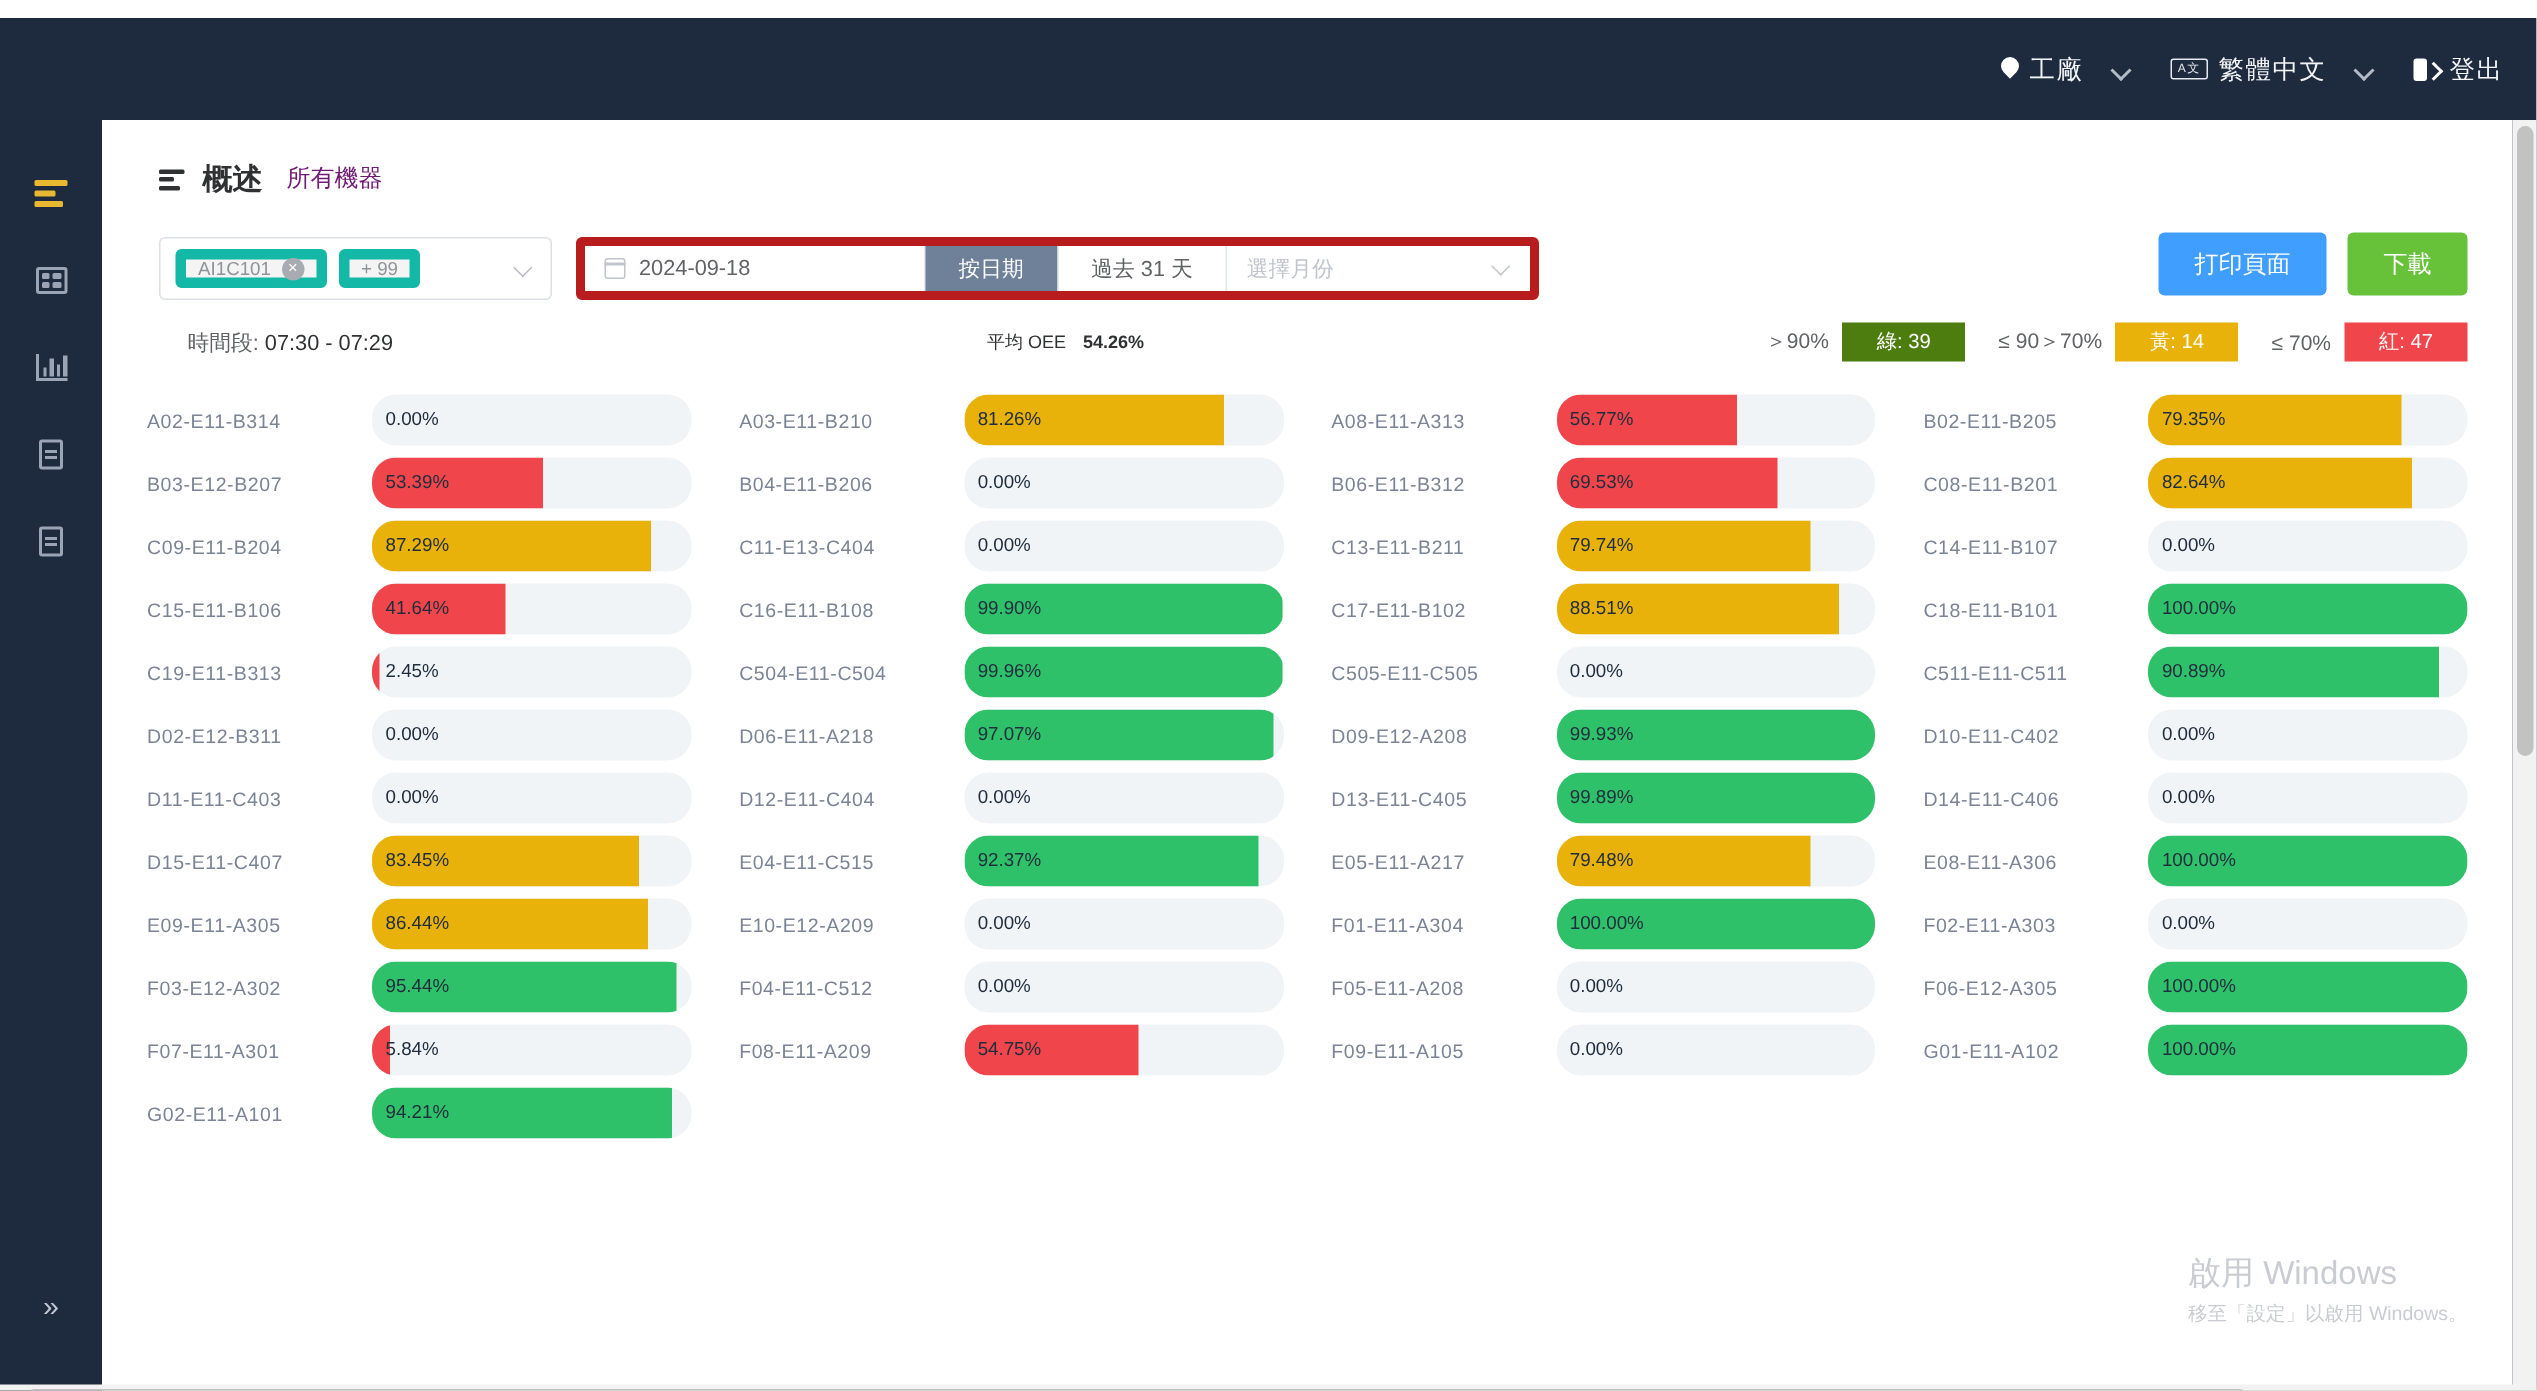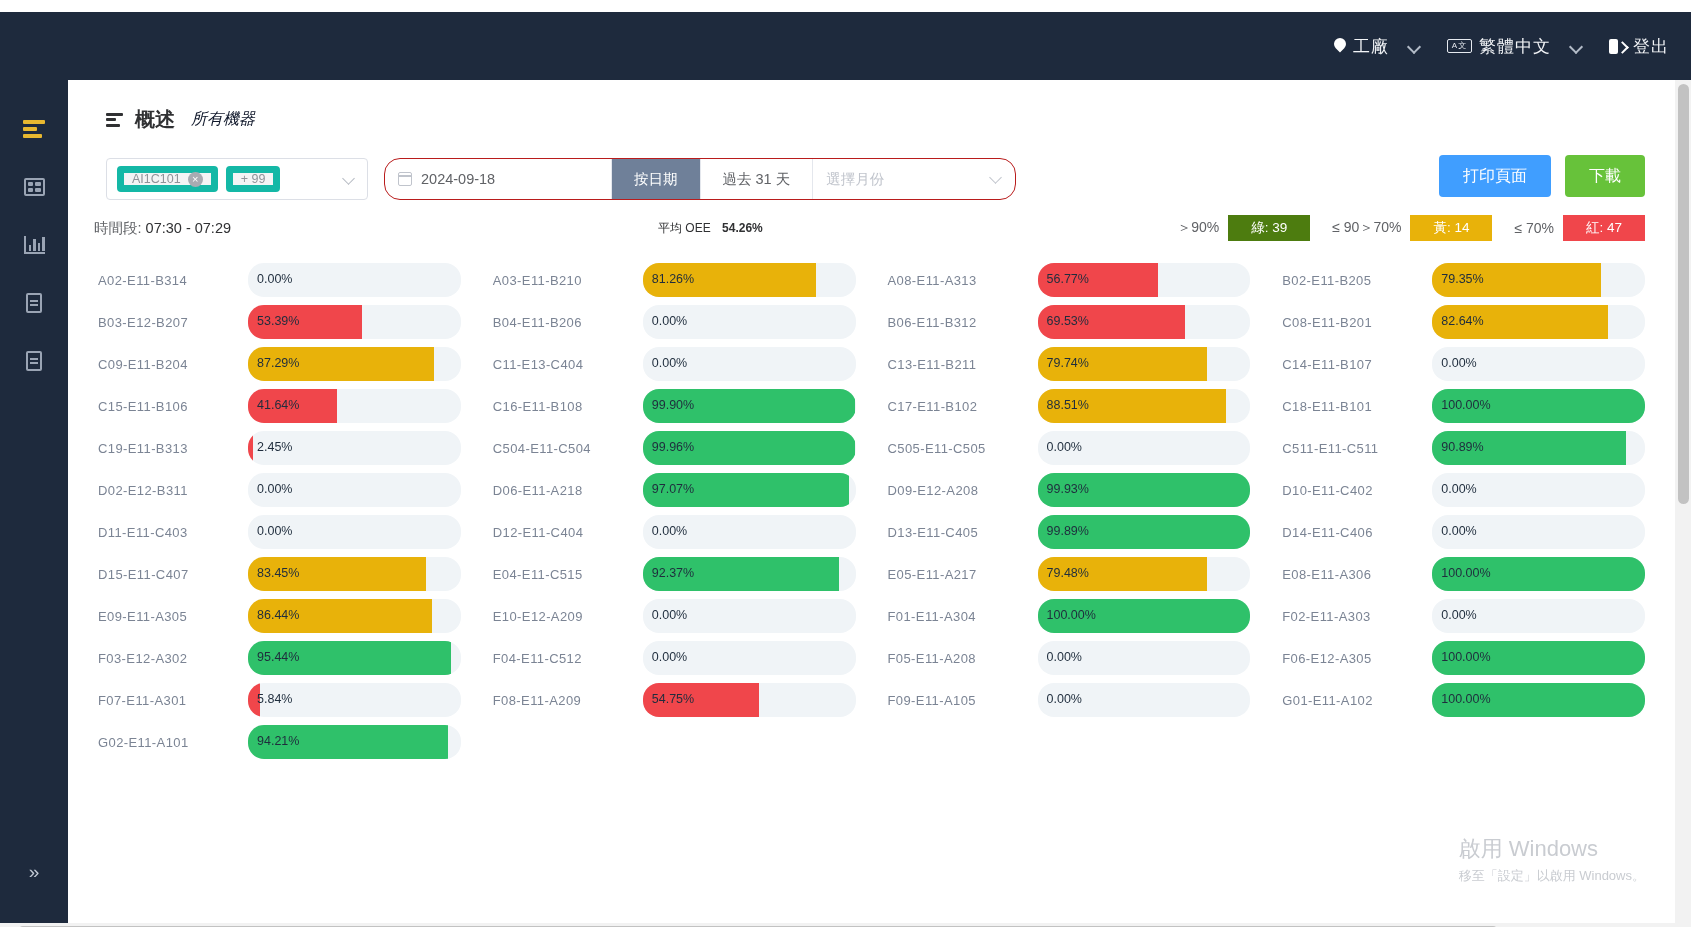--- a/index.html
+++ b/index.html
@@ -73,21 +73,21 @@
     position:absolute; left:68px; top:68px; width:1607px; height:859px;
     background:#ffffff; overflow:hidden;
   }
   .page-head { display:flex; align-items:center; gap:12px; padding:26px 0 0 38px; }
   .ph-icon { width:17px;height:14px;display:flex;flex-direction:column;justify-content:space-between;}
   .ph-icon i{ display:block;height:3px;background:#303133;border-radius:1px;}
   .ph-icon i:nth-child(1){width:17px}
   .ph-icon i:nth-child(2){width:10px}
   .ph-icon i:nth-child(3){width:14px}
   .ph-title { font-size:20px; font-weight:bold; color:#303133; }
-  .ph-sub { font-size:16px; color:#0f172a; margin-left:4px;font-style:italic; }
+  .ph-sub { font-size:16px; color:#701a75; margin-left:4px; }
 
   
   .toolbar { display:flex; align-items:center; padding:22px 0 0 38px; height:70px; position:relative; }
   .select-box {
     width:262px; height:42px; border:1px solid #dcdfe6; border-radius:4px; background:#fff;
     display:flex; align-items:center; padding:0 10px; position:relative;
   }
   .tag {
     height:26px; background:#f4f4f5; border:7px solid #14b8a6; border-radius:4px;
     display:flex; align-items:center; gap:7px; padding:0 8px; color:#909399; font-size:12.5px;
@@ -96,36 +96,36 @@
   .tag-close {
     width:15px;height:15px;border-radius:50%;background:#a8abb2;color:#fff;font-size:11px;
     display:flex;align-items:center;justify-content:center; line-height:1; cursor:pointer;
   }
   .tag.plus { color:#909399; }
   .sel-chev { position:absolute; right:12px; top:15px; width:11px;height:11px; }
   .sel-chev::before{
     content:"";position:absolute;left:0;top:0;width:8px;height:8px;
     border-right:1.6px solid #b5bac2;border-bottom:1.6px solid #b5bac2;transform:rotate(45deg);
   }
-  .dategroup { display:flex; align-items:center; margin-left:16px; border:1px solid #b91c1c; border-radius:16px; overflow:hidden; height:42px;}
+  .dategroup { display:flex; align-items:center; margin-left:16px; border:6px solid #b91c1c; border-radius:4px; overflow:hidden; height:42px;}
   .date-field { width:226px; height:40px; display:flex; align-items:center; gap:9px; padding:0 13px; color:#606266; font-size:14.5px;}
   .cal-ico { width:14px;height:14px;border:1.5px solid #c0c4cc;border-radius:2px;position:relative;}
   .cal-ico::before{content:"";position:absolute;left:-1.5px;top:2px;width:14px;height:1.5px;background:#c0c4cc;}
   .seg { height:40px; display:flex; align-items:center; justify-content:center; padding:0 22px; font-size:14.5px; color:#606266; cursor:pointer; border-left:1px solid #e4e7ed;}
   .seg.active { background:#6f8099; color:#ffffff; }
   .month-box { width:203px;height:40px; display:flex;align-items:center; padding:0 13px; color:#c0c4cc; font-size:14.5px; border-left:1px solid #e4e7ed; position:relative;}
   .month-chev{ position:absolute;right:13px;top:14px;width:11px;height:11px;}
   .month-chev::before{content:"";position:absolute;left:0;top:0;width:8px;height:8px;border-right:1.6px solid #c0c4cc;border-bottom:1.6px solid #c0c4cc;transform:rotate(45deg);}
   .tb-right { position:absolute; right:30px; top:22px; display:flex; gap:14px; }
   .btn { height:42px; border-radius:4px; color:#fff; font-size:16px; display:flex;align-items:center;justify-content:center; padding:0 24px; cursor:pointer;}
   .btn.print { background:#409eff; }
   .btn.download { background:#67c23a; }
 
   
-  .statsrow { position:relative; height:50px; padding-left:26px; display:flex; align-items:center; }
+  .statsrow { position:relative; height:50px; padding-left:57px; display:flex; align-items:center; }
   .period { font-size:14.5px; color:#606266; }
   .period b { color:#303133; font-weight:normal; }
   .avg { position:absolute; left:590px; font-size:12px; color:#303133; }
   .avg .val { font-weight:bold; margin-left:8px; }
   .legend { position:absolute; right:30px; display:flex; align-items:center; gap:22px; }
   .leg { display:flex; align-items:center; gap:9px; font-size:14px; color:#606266; }
   .leg .pill { color:#ffffff; font-size:13.5px; padding:4px 14px; min-width:82px; text-align:center; }
   .pill.green { background:#4d7c0f; }
   .pill.yellow { background:#e8b20a; }
   .pill.red { background:#f0464b; }

